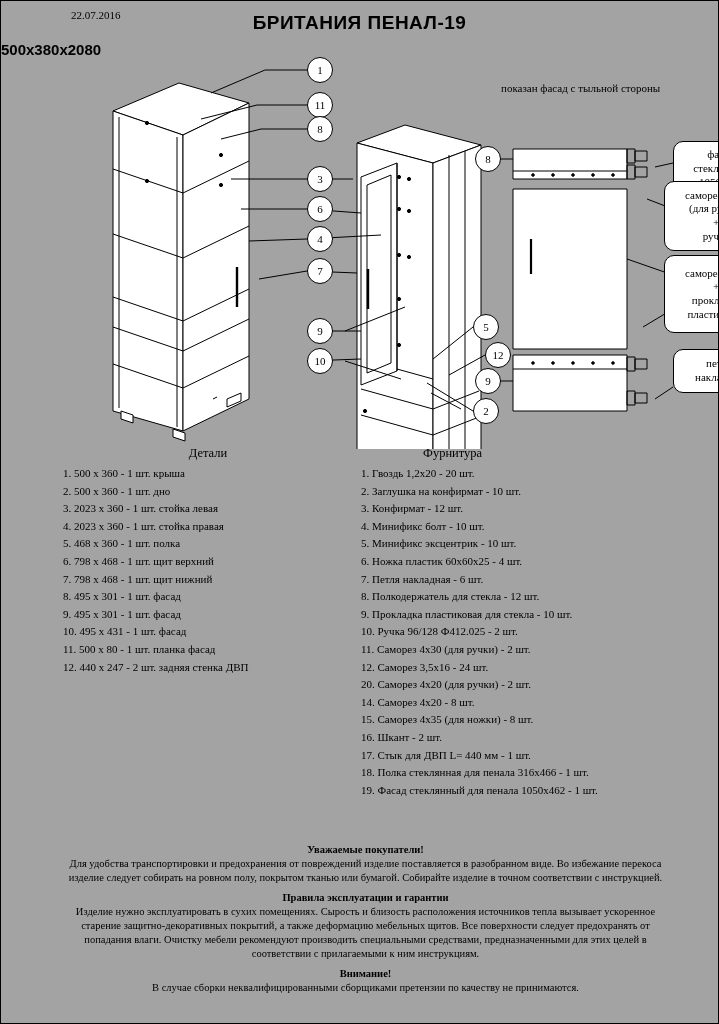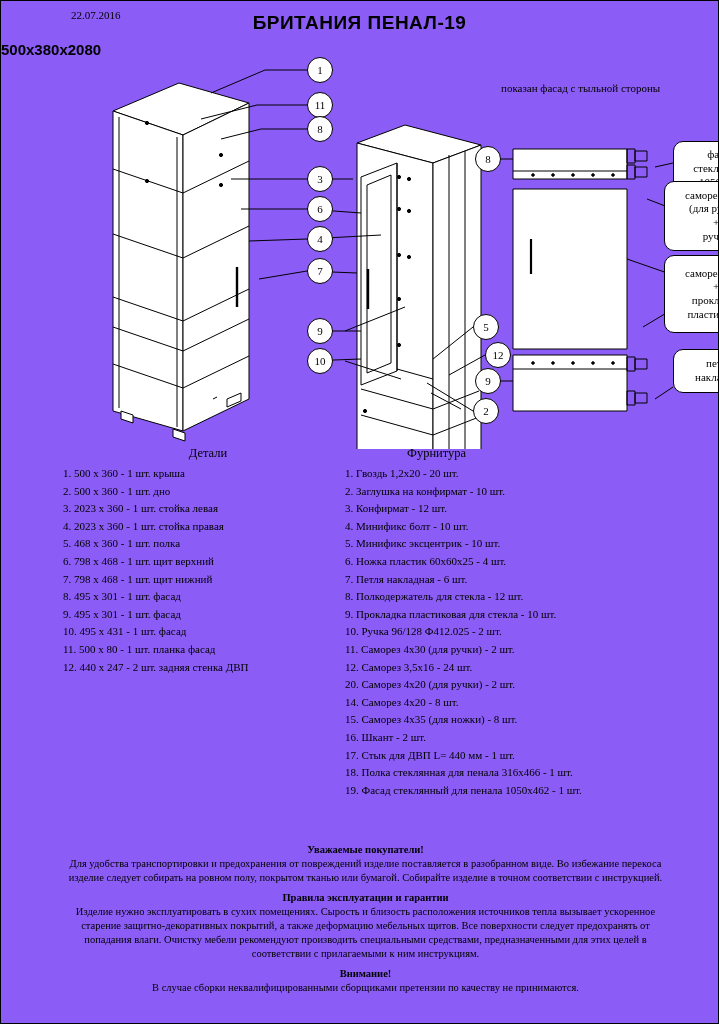--- a/index.html
+++ b/index.html
@@ -11,21 +11,21 @@
     font-family: "Liberation Serif", serif;
     color: #000;
   }
   .page {
     position: relative;
     width: 719px;
     height: 1024px;
     box-sizing: border-box;
     border: 1px solid #000;
     overflow: hidden;
-    background: #8b5cf6;
+    background: #a3a3a3;
   }
   .date {
     position: absolute;
     top: 8px;
     left: 70px;
     font-size: 11px;
   }
   .title {
     position: absolute;
     top: 11px;
@@ -100,21 +100,21 @@
     width: 100%;
   }
   .col-left {
     position: absolute;
     left: 62px;
     top: 0;
     width: 290px;
   }
   .col-right {
     position: absolute;
-    left: 344px;
+    left: 360px;
     top: 0;
     width: 310px;
   }
   .col-head {
     text-align: center;
     font-size: 12.5px;
     margin-bottom: 4px;
   }
   .col-head-right {
     text-align: left;

